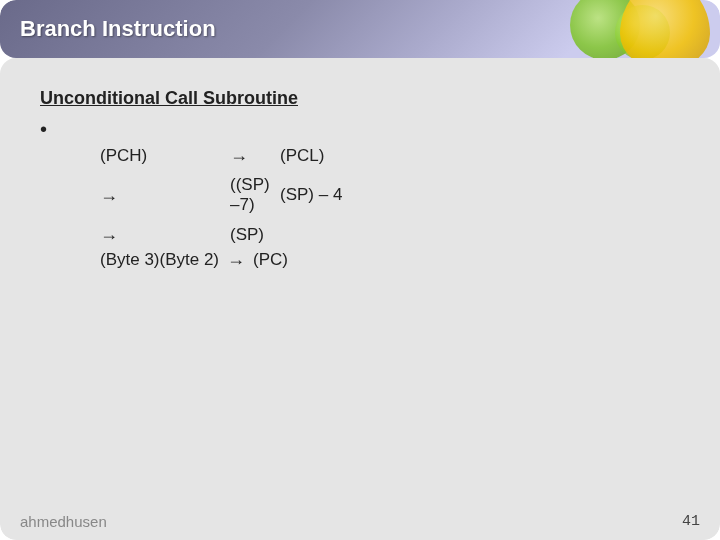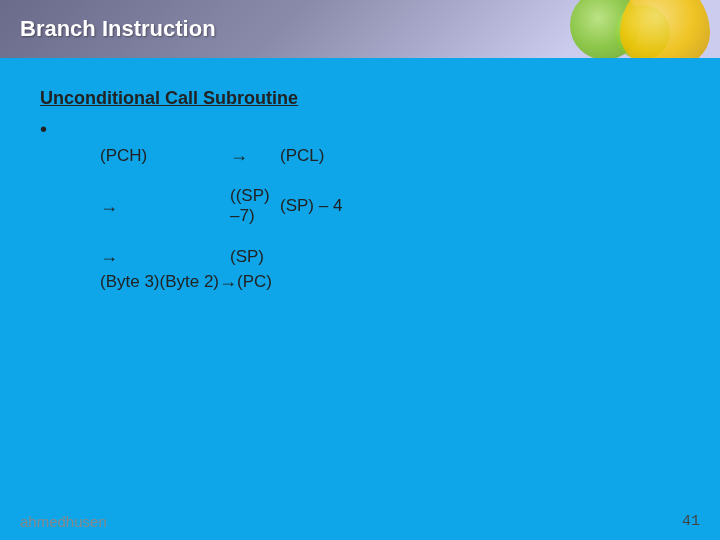--- a/index.html
+++ b/index.html
@@ -1,15 +1,15 @@
 <!DOCTYPE html>
 <html><head>
   <meta charset="utf-8">
   <style>
-    * { margin: 0; padding: 0; box-sizing: border-box; }
+    * { margin: 0; padding: 0; box-sizing: border-box; border-radius: 16px; }
 
     body {
       width: 720px;
       height: 540px;
       background: #ffffff;
       font-family: Arial, sans-serif;
       position: relative;
       overflow: hidden;
     }
 
@@ -79,21 +79,21 @@
     }
 
     
     .content {
       position: absolute;
       top: 58px;
       left: 0;
       right: 0;
       bottom: 0;
       padding: 30px 40px 41px 40px;
-      background: #0ea5e9;
+      background: #e5e5e5;
     }
 
     .section-title {
       font-size: 18px;
       font-weight: bold;
       text-decoration: underline;
       color: #222222;
       margin-bottom: 10px;
     }
 
@@ -109,21 +109,21 @@
     .bullet-dot {
       font-size: 20px;
       line-height: 1;
     }
 
     .operations-table {
       margin-top: 6px;
       margin-left: 60px;
       display: grid;
       grid-template-columns: 130px 50px 160px;
-      row-gap: 20px;
+      row-gap: 9px;
       font-size: 17px;
       color: #222222;
     }
 
     .operations-table .cell {
       display: flex;
       align-items: center;
     }
 
     .arrow {
@@ -132,20 +132,21 @@
     }
 
     
     .byte-row {
       margin-top: 4px;
       margin-left: 60px;
       font-size: 17px;
       color: #222222;
       display: flex;
       align-items: flex-end;
+      gap: 8px;
     }
 
     
     .footer {
       position: absolute;
       bottom: 10px;
       left: 20px;
       font-size: 15px;
       color: #888888;
     }

